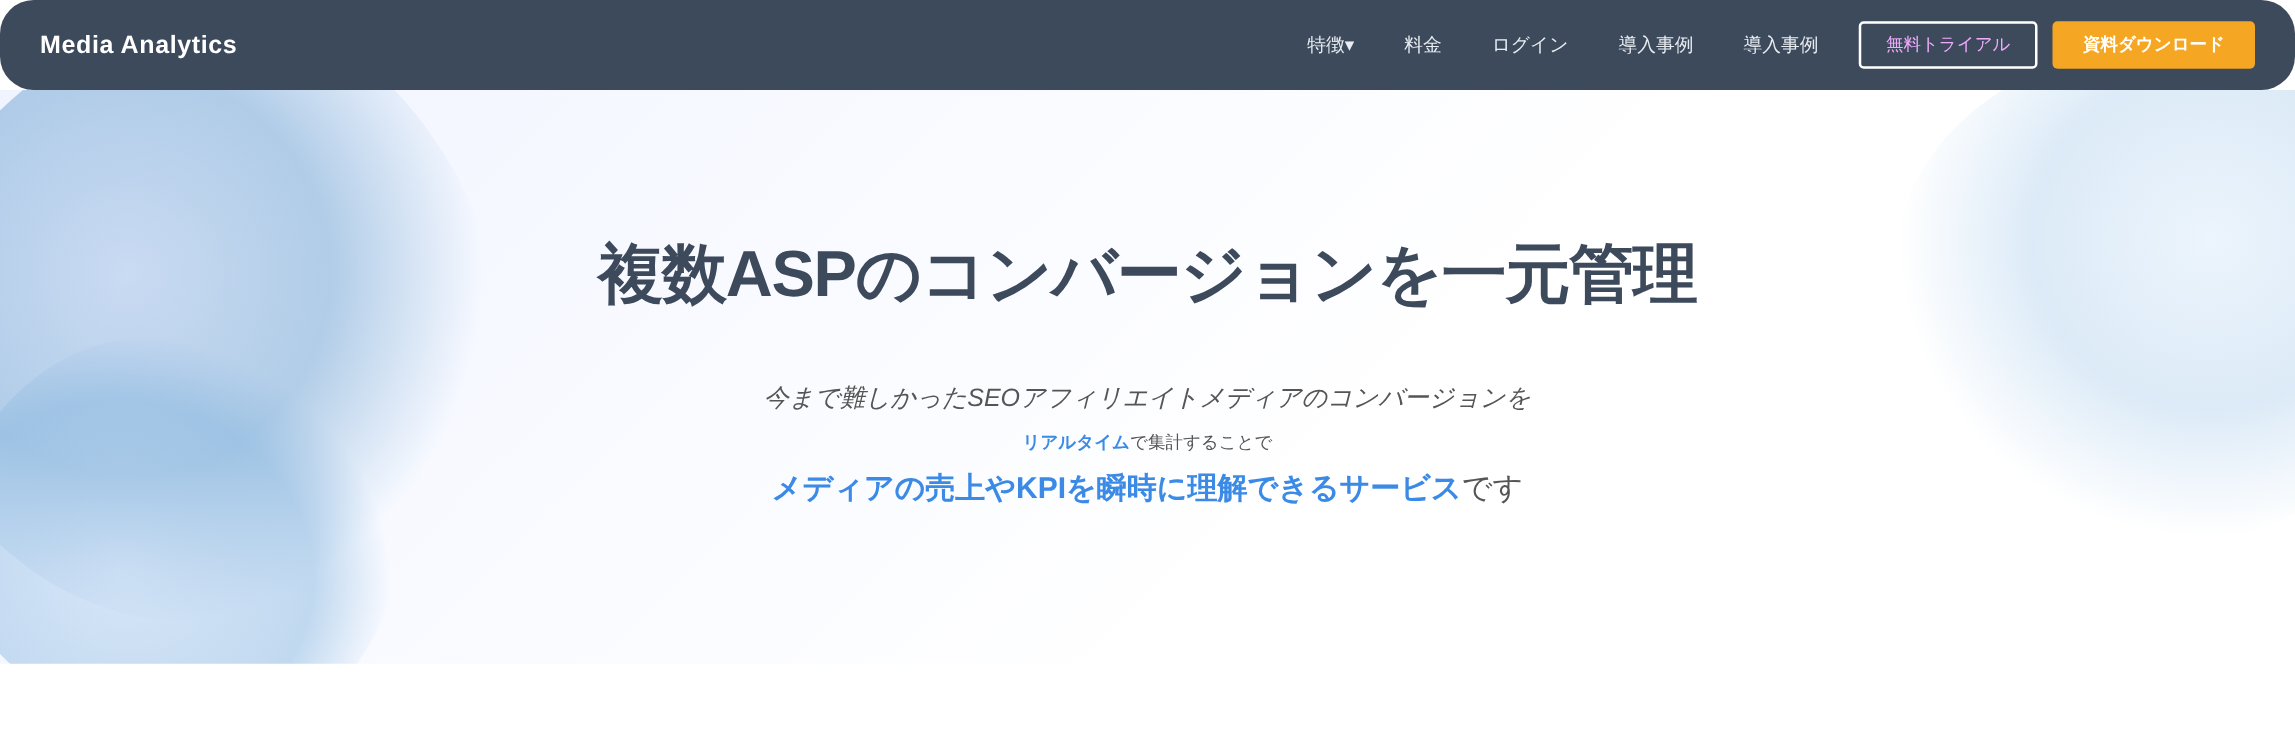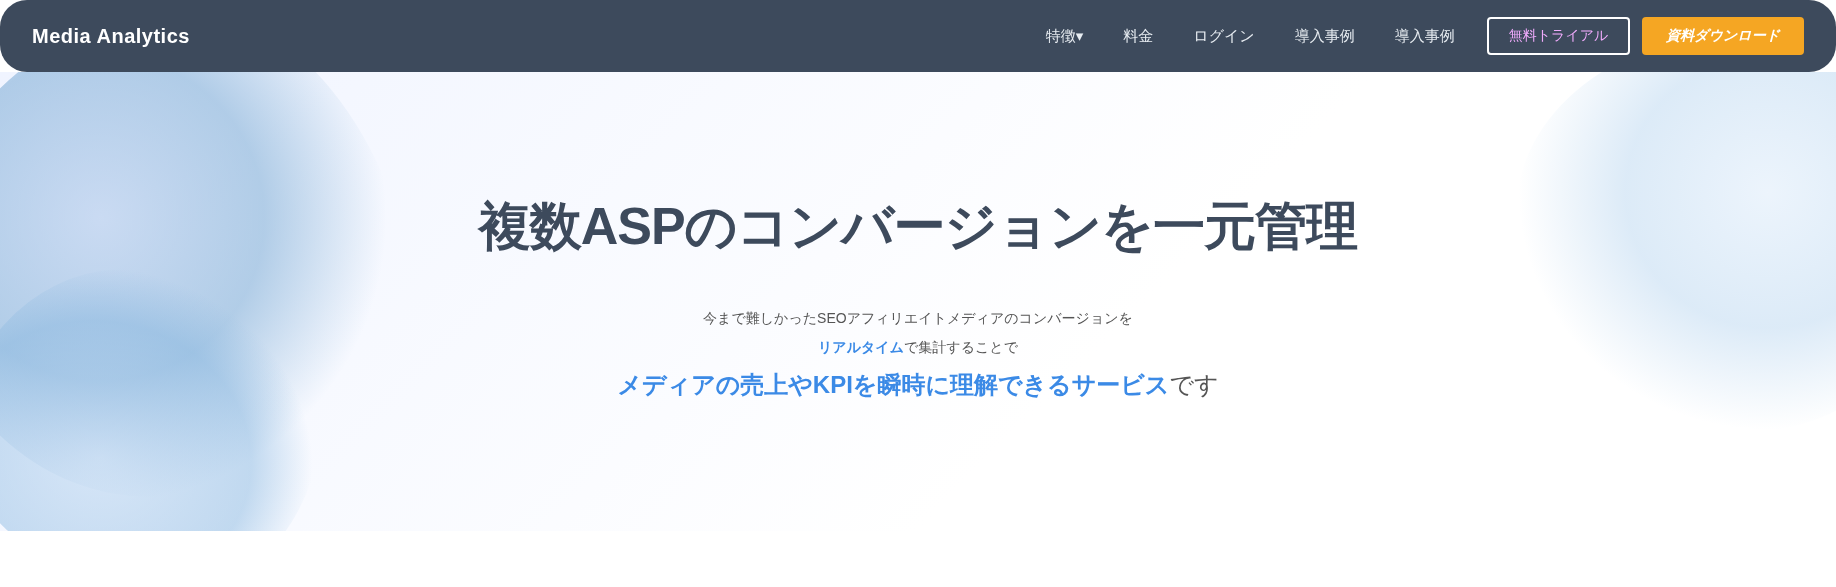--- a/index.html
+++ b/index.html
@@ -74,21 +74,20 @@
       background-color: #f5a623;
       border: none;
       color: #ffffff;
       font-size: 14px;
       font-weight: 600;
       padding: 10px 24px;
       border-radius: 4px;
       cursor: pointer;
       white-space: nowrap;
       font-family: inherit;
-      font-style: italic;
     }
 
     
     .hero {
       position: relative;
       height: 459px;
       background: linear-gradient(135deg, #f0f4ff 0%, #ffffff 60%);
       overflow: hidden;
       display: flex;
       flex-direction: column;
@@ -151,21 +150,22 @@
     .hero-subtitle {
       font-size: 18px;
       color: #555;
       line-height: 1.9;
       text-align: center;
     }
 
     .hero-subtitle-line1 {
       display: block;
       color: #555;
-      font-size: 14px;
+      font-size: 20px;
+      font-style: italic;
     }
 
     .hero-subtitle-line2 {
       display: block;
       font-size: 14px;
       margin-top: 2px;
     }
 
     .hero-subtitle-line3 {
       display: block;

